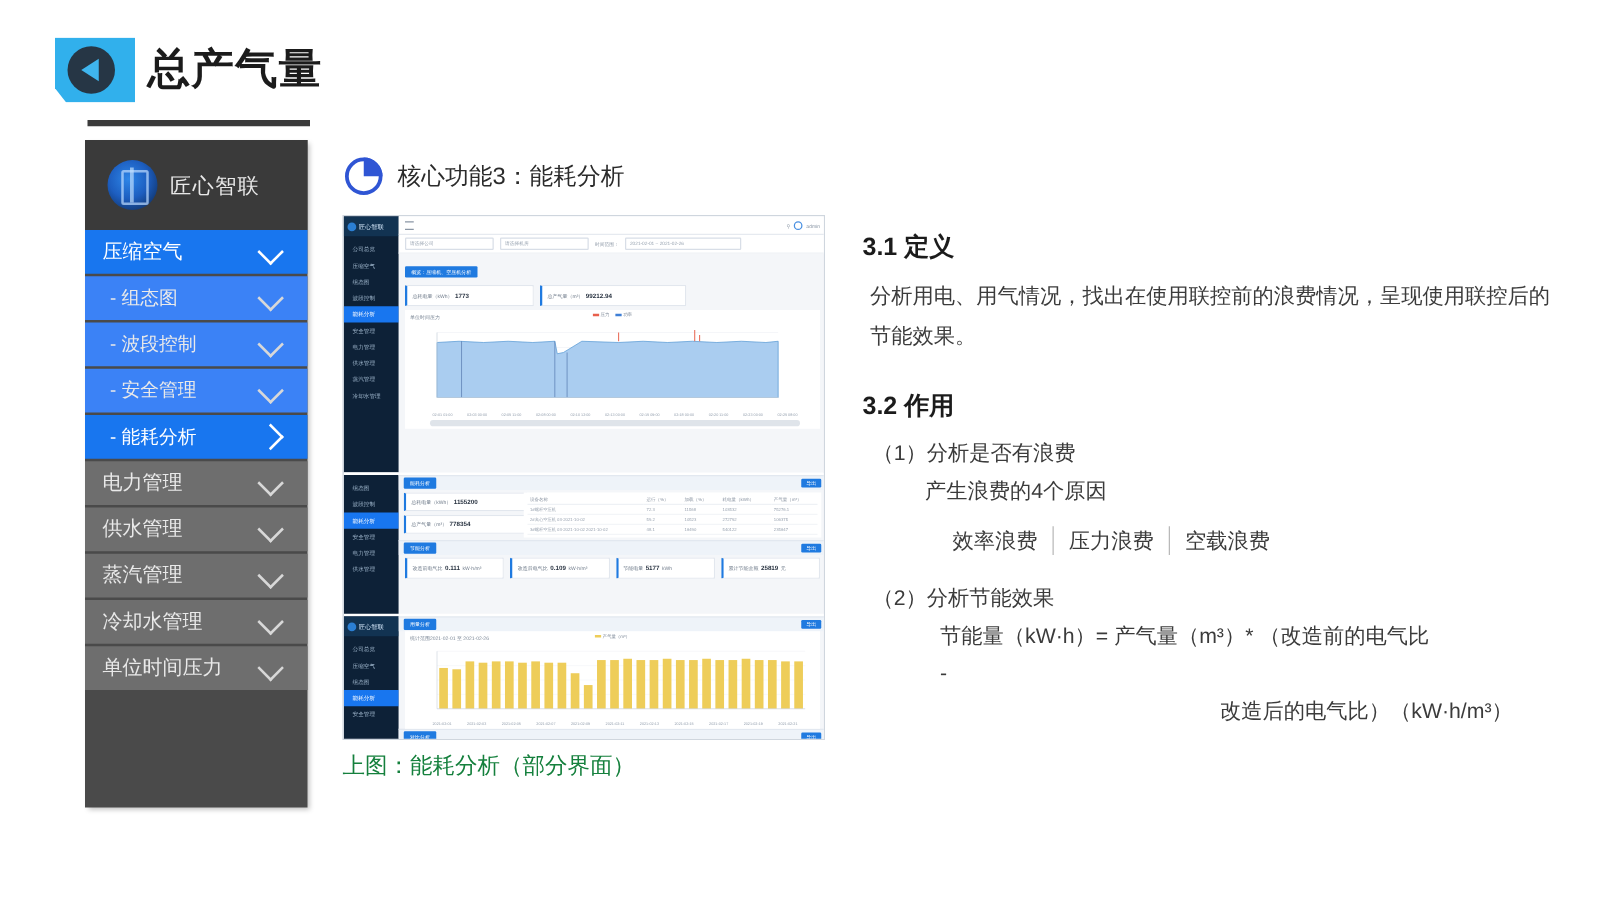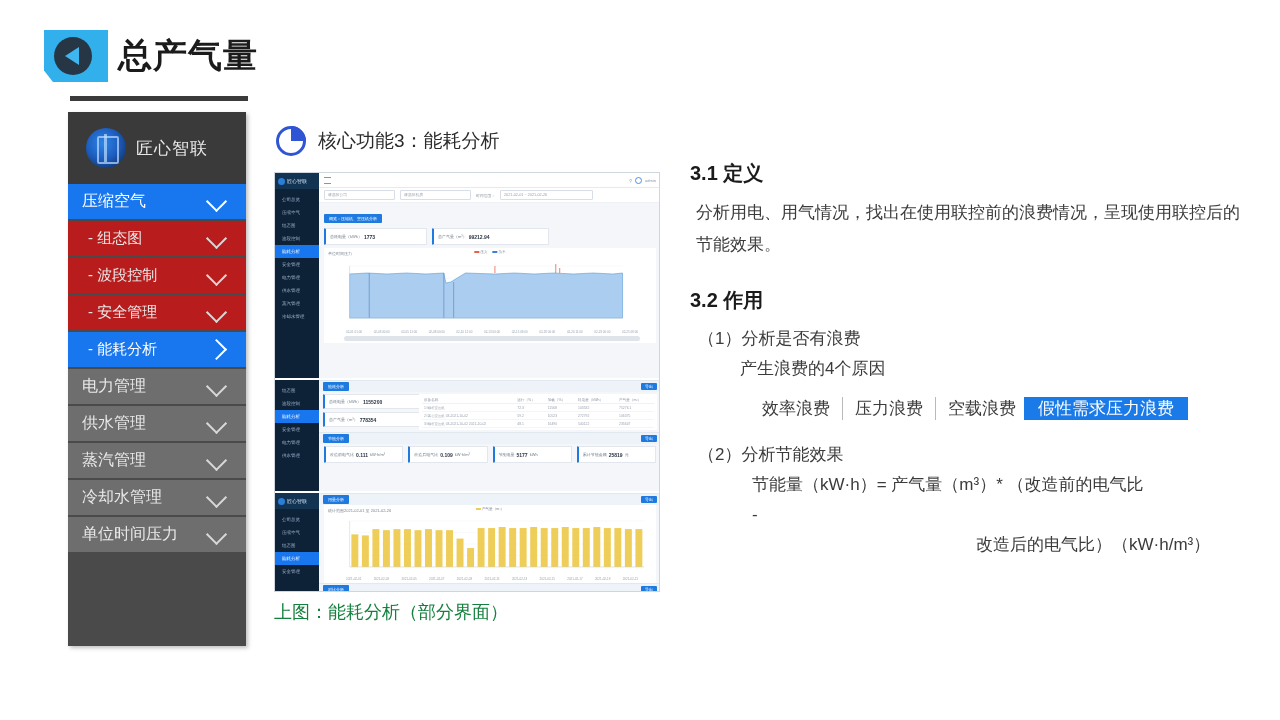--- a/index.html
+++ b/index.html
@@ -111,21 +111,21 @@
     display: flex;
     align-items: center;
     justify-content: space-between;
     padding: 0 16px 0 14px;
     color: #e9e9e9;
     font-size: 16px;
     box-sizing: border-box;
     background: #7d7d7d;
   }
   .mock-item.sub {
-    background: #b91c1c;
+    background: #3b82f6;
     font-size: 15px;
     padding-left: 20px;
   }
   .mock-item.active {
     background: #1876EF;
     color: #ffffff;
   }
   .mock-item.group {
     background: #6e6e6e;
   }
@@ -354,21 +354,21 @@
     position: absolute;
     left: 274px; top: 600px;
     width: 386px;
     font-size: 18px;
     color: #15803d;
   }
 
   
   #right-col {
     position: absolute;
-    left: 690px; top: 160px;
+    left: 690px; top: 184px;
     width: 560px;
   }
   .sec-head {
     font-size: 20px;
     font-weight: bold;
     color: #1b1b1b;
     margin: 0 0 10px 0;
   }
   .sec-body {
     font-size: 17px;
@@ -764,21 +764,20 @@
 
   <div class="sec-head" id="sec32">3.2 作用</div>
 
   <div class="lvl1">（1）分析是否有浪费</div>
   <div class="lvl2">产生浪费的4个原因</div>
 
   <div id="waste-row">
     <div class="waste-item">效率浪费</div>
     <div class="waste-item">压力浪费</div>
     <div class="waste-item last">空载浪费</div>
-    <div class="waste-item hl">假性需求压力浪费</div>
   </div>
 
   <div class="lvl1" style="margin-top:16px">（2）分析节能效果</div>
   <div class="formula">节能量（kW·h）=  产气量（m³）*  （改造前的电气比</div>
   <div class="formula">-</div>
   <div class="formula">
     <span class="tail">改造后的电气比）（kW·h/m³）</span>
   </div>
 </div>
 

